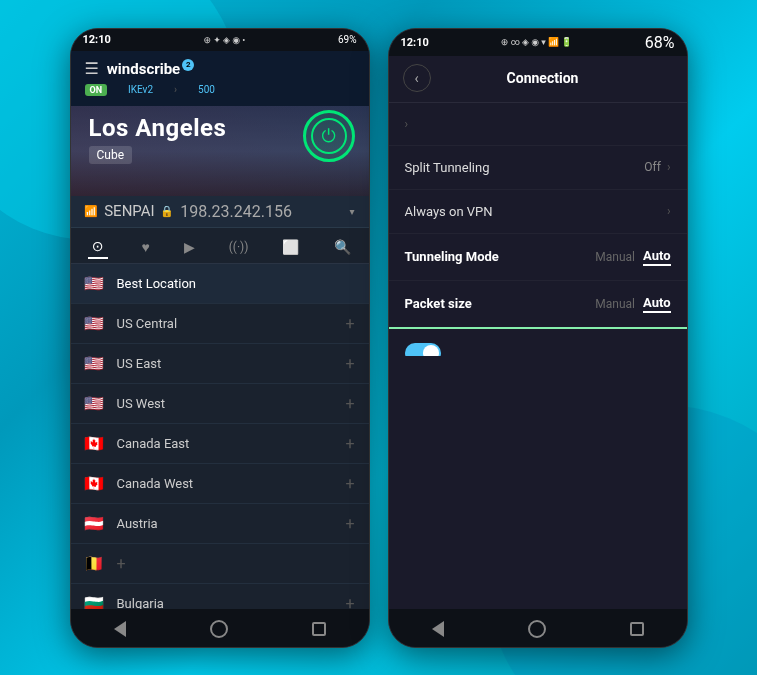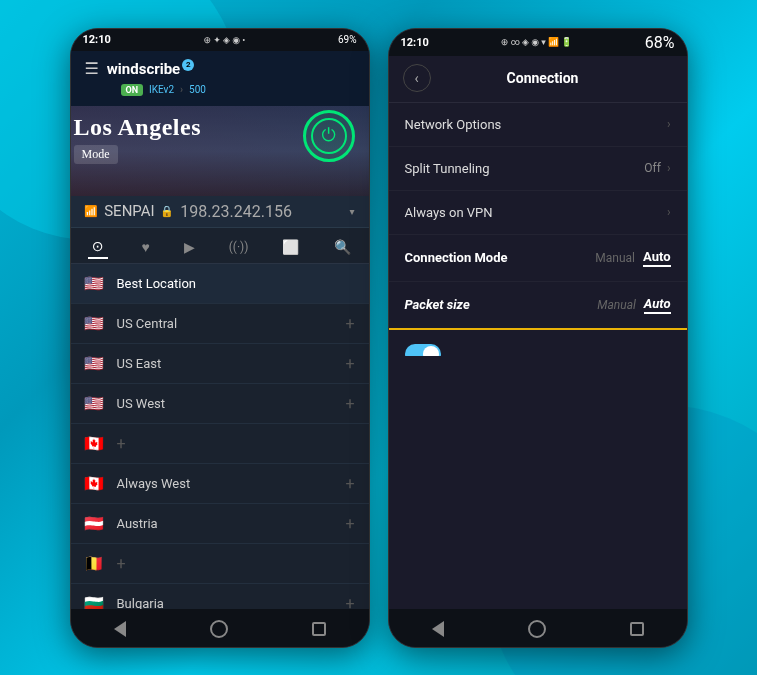--- a/index.html
+++ b/index.html
@@ -84,42 +84,40 @@
       display: inline-flex; 
       align-items: center; 
       justify-content: center; 
       font-size: 8px; 
       margin-left: 2px;
       font-weight: bold;
     }
     .connection-bar {
       display: flex;
       align-items: center;
-      gap: 6px;
+      gap: 21px;
       margin-bottom: 4px;
-      margin-left: 36px;
     }
     .badge-on {
       background: #4caf50;
       color: #fff;
       font-size: 9px;
       font-weight: bold;
       padding: 1px 5px;
       border-radius: 3px;
     }
     .badge-ikev { color: #4fc3f7; font-size: 10px; }
     .badge-sep { color: #555; font-size: 10px; }
     .badge-num { color: #4fc3f7; font-size: 10px; }
 
     .hero-section {
       background: linear-gradient(180deg, #1a3a5c 0%, #2a4a6c 50%, #1a2a3c 100%);
-      padding: 8px 3px 12px;
+      padding: 8px 18px 12px;
       position: relative;
       min-height: 90px;
-      font-family: Liberation Serif, serif;
     }
     .hero-bg-flag {
       position: absolute;
       inset: 0;
       background: linear-gradient(to right, rgba(180,0,0,0.3), rgba(180,0,0,0.2));
       opacity: 0.5;
     }
     .hero-content { position: relative; z-index: 1; }
     .city-name { 
       color: #fff; 
@@ -342,21 +340,21 @@
       <span class="badge-ikev">IKEv2</span>
       <span class="badge-sep">›</span>
       <span class="badge-num">500</span>
     </div>
   </div>
 
   <div class="hero-section">
     <div class="hero-bg-flag"></div>
     <div class="hero-content">
       <div class="city-name">Los Angeles</div>
-      <div class="server-name">Mode</div>
+      <div class="server-name">Cube</div>
     </div>
     <div class="power-btn">
       <div class="power-btn-inner">⏻</div>
     </div>
   </div>
 
   <div class="network-bar">
     <div class="network-left">
       <span class="wifi-icon">📶</span>
       <span class="network-name">SENPAI</span>
@@ -393,25 +391,26 @@
       <span class="location-name">US East</span>
       <span class="add-btn">+</span>
     </div>
     <div class="location-item">
       <span class="flag-emoji">🇺🇸</span>
       <span class="location-name">US West</span>
       <span class="add-btn">+</span>
     </div>
     <div class="location-item">
       <span class="flag-emoji">🇨🇦</span>
+      <span class="location-name">Canada East</span>
       <span class="add-btn">+</span>
     </div>
     <div class="location-item">
       <span class="flag-emoji">🇨🇦</span>
-      <span class="location-name">Always West</span>
+      <span class="location-name">Canada West</span>
       <span class="add-btn">+</span>
     </div>
     <div class="location-item">
       <span class="flag-emoji">🇦🇹</span>
       <span class="location-name">Austria</span>
       <span class="add-btn">+</span>
     </div>
     <div class="location-item">
       <span class="flag-emoji">🇧🇪</span>
       <span class="add-btn">+</span>
@@ -447,44 +446,43 @@
   <div class="phone2-header">
     <div class="back-btn">
       <span>‹</span>
     </div>
     <span class="page-title">Connection</span>
   </div>
 
   <div class="settings-list">
 
     <div class="settings-item">
-      <span class="settings-label">Network Options</span>
       <span class="settings-chevron">›</span>
     </div>
 
     <div class="settings-item">
       <span class="settings-label">Split Tunneling</span>
       <span class="settings-value">Off</span>
       <span class="settings-chevron">›</span>
     </div>
 
     <div class="settings-item">
       <span class="settings-label">Always on VPN</span>
       <span class="settings-chevron">›</span>
     </div>
 
     <div class="settings-item">
-      <span class="settings-label bold">Connection Mode</span>
+      <span class="settings-label bold">Tunneling Mode</span>
       <div class="settings-options">
         <span class="opt-manual">Manual</span>
         <span class="opt-auto">Auto</span>
       </div>
     </div>
 
-    <div class="settings-item" style="border-bottom: 2px solid #eab308; font-style: italic;">
+    <div class="settings-item" style="border-bottom: 2px solid #86efac;">
       <span class="settings-label bold">Packet size</span>
       <div class="settings-options">
         <span class="opt-manual">Manual</span>
         <span class="opt-auto">Auto</span>
       </div>
     </div>
 
     <div class="settings-item">
       <div class="toggle on">
         <div class="toggle-knob"></div>

